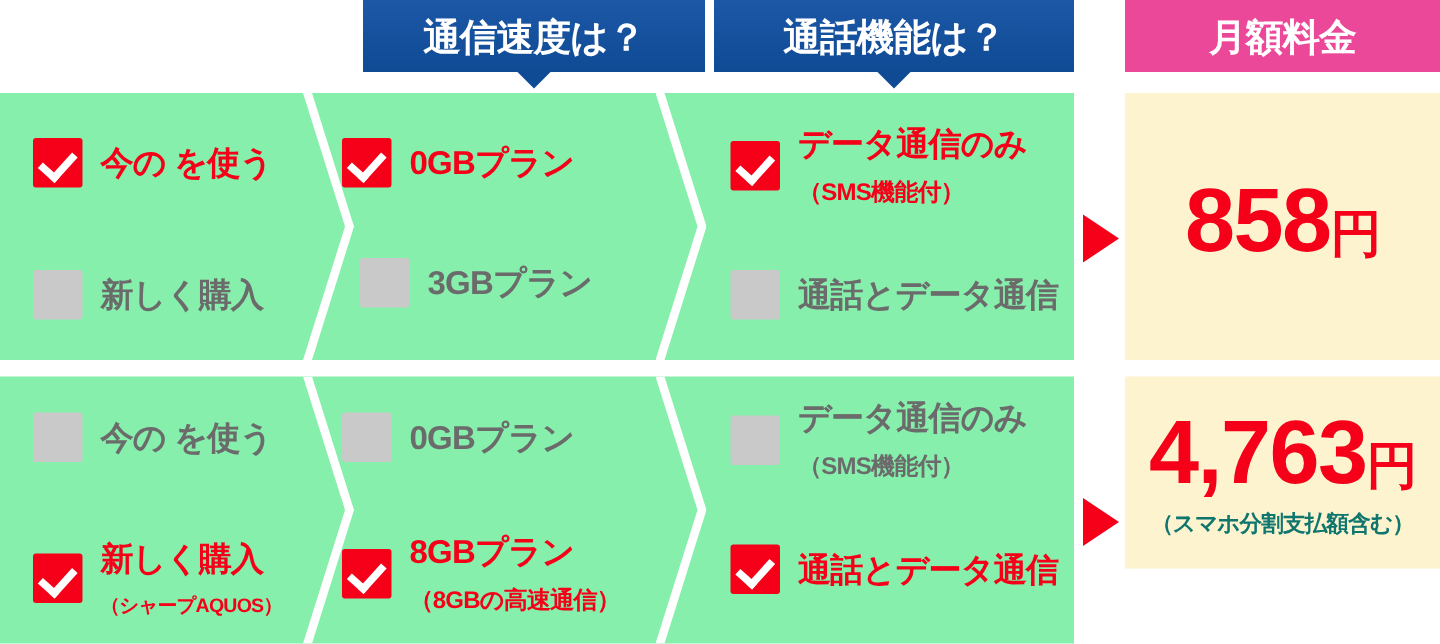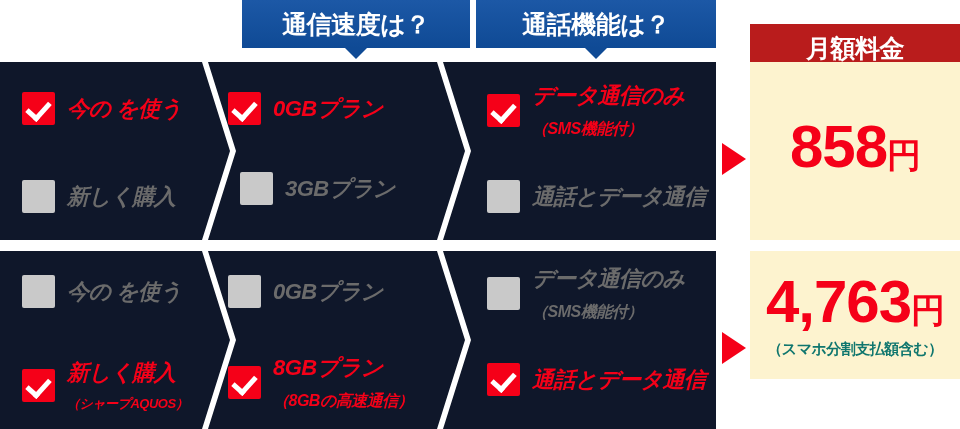--- a/index.html
+++ b/index.html
@@ -31,21 +31,21 @@
     font-size: 25px;
     font-weight: bold;
     letter-spacing: -0.5px;
     display: flex;
     align-items: center;
     justify-content: center;
     white-space: nowrap;
     box-sizing: border-box;
   }
   .hdr.blue { background: linear-gradient(#1c58a6, #0f4a95); }
-  .hdr.red  { background: #b91c1c; margin-top: 24px; }
+  .hdr.red  { background: #ec4899; }
 
   .hdr .notch {
     position: absolute;
     bottom: -11px;
     left: 50%;
     margin-left: -11px;
     width: 0;
     height: 0;
     border-left: 11px solid transparent;
     border-right: 11px solid transparent;
@@ -56,22 +56,21 @@
   #hdr2 { left: 242px; width: 228px; }
   #hdr3 { left: 476px; width: 240px; }
   #hdr4 { left: 750px; width: 210px; }
 
   
   .rowband {
     position: absolute;
     left: 0;
     width: 716px;
     height: 178px;
-    background: #0f172a;
-    font-style: italic;
+    background: #86efac;
   }
   #row1band { top: 62px; }
   #row2band { top: 251px; }
 
   
   .chev {
     position: absolute;
     top: 0;
     width: 34px;
     height: 178px;

